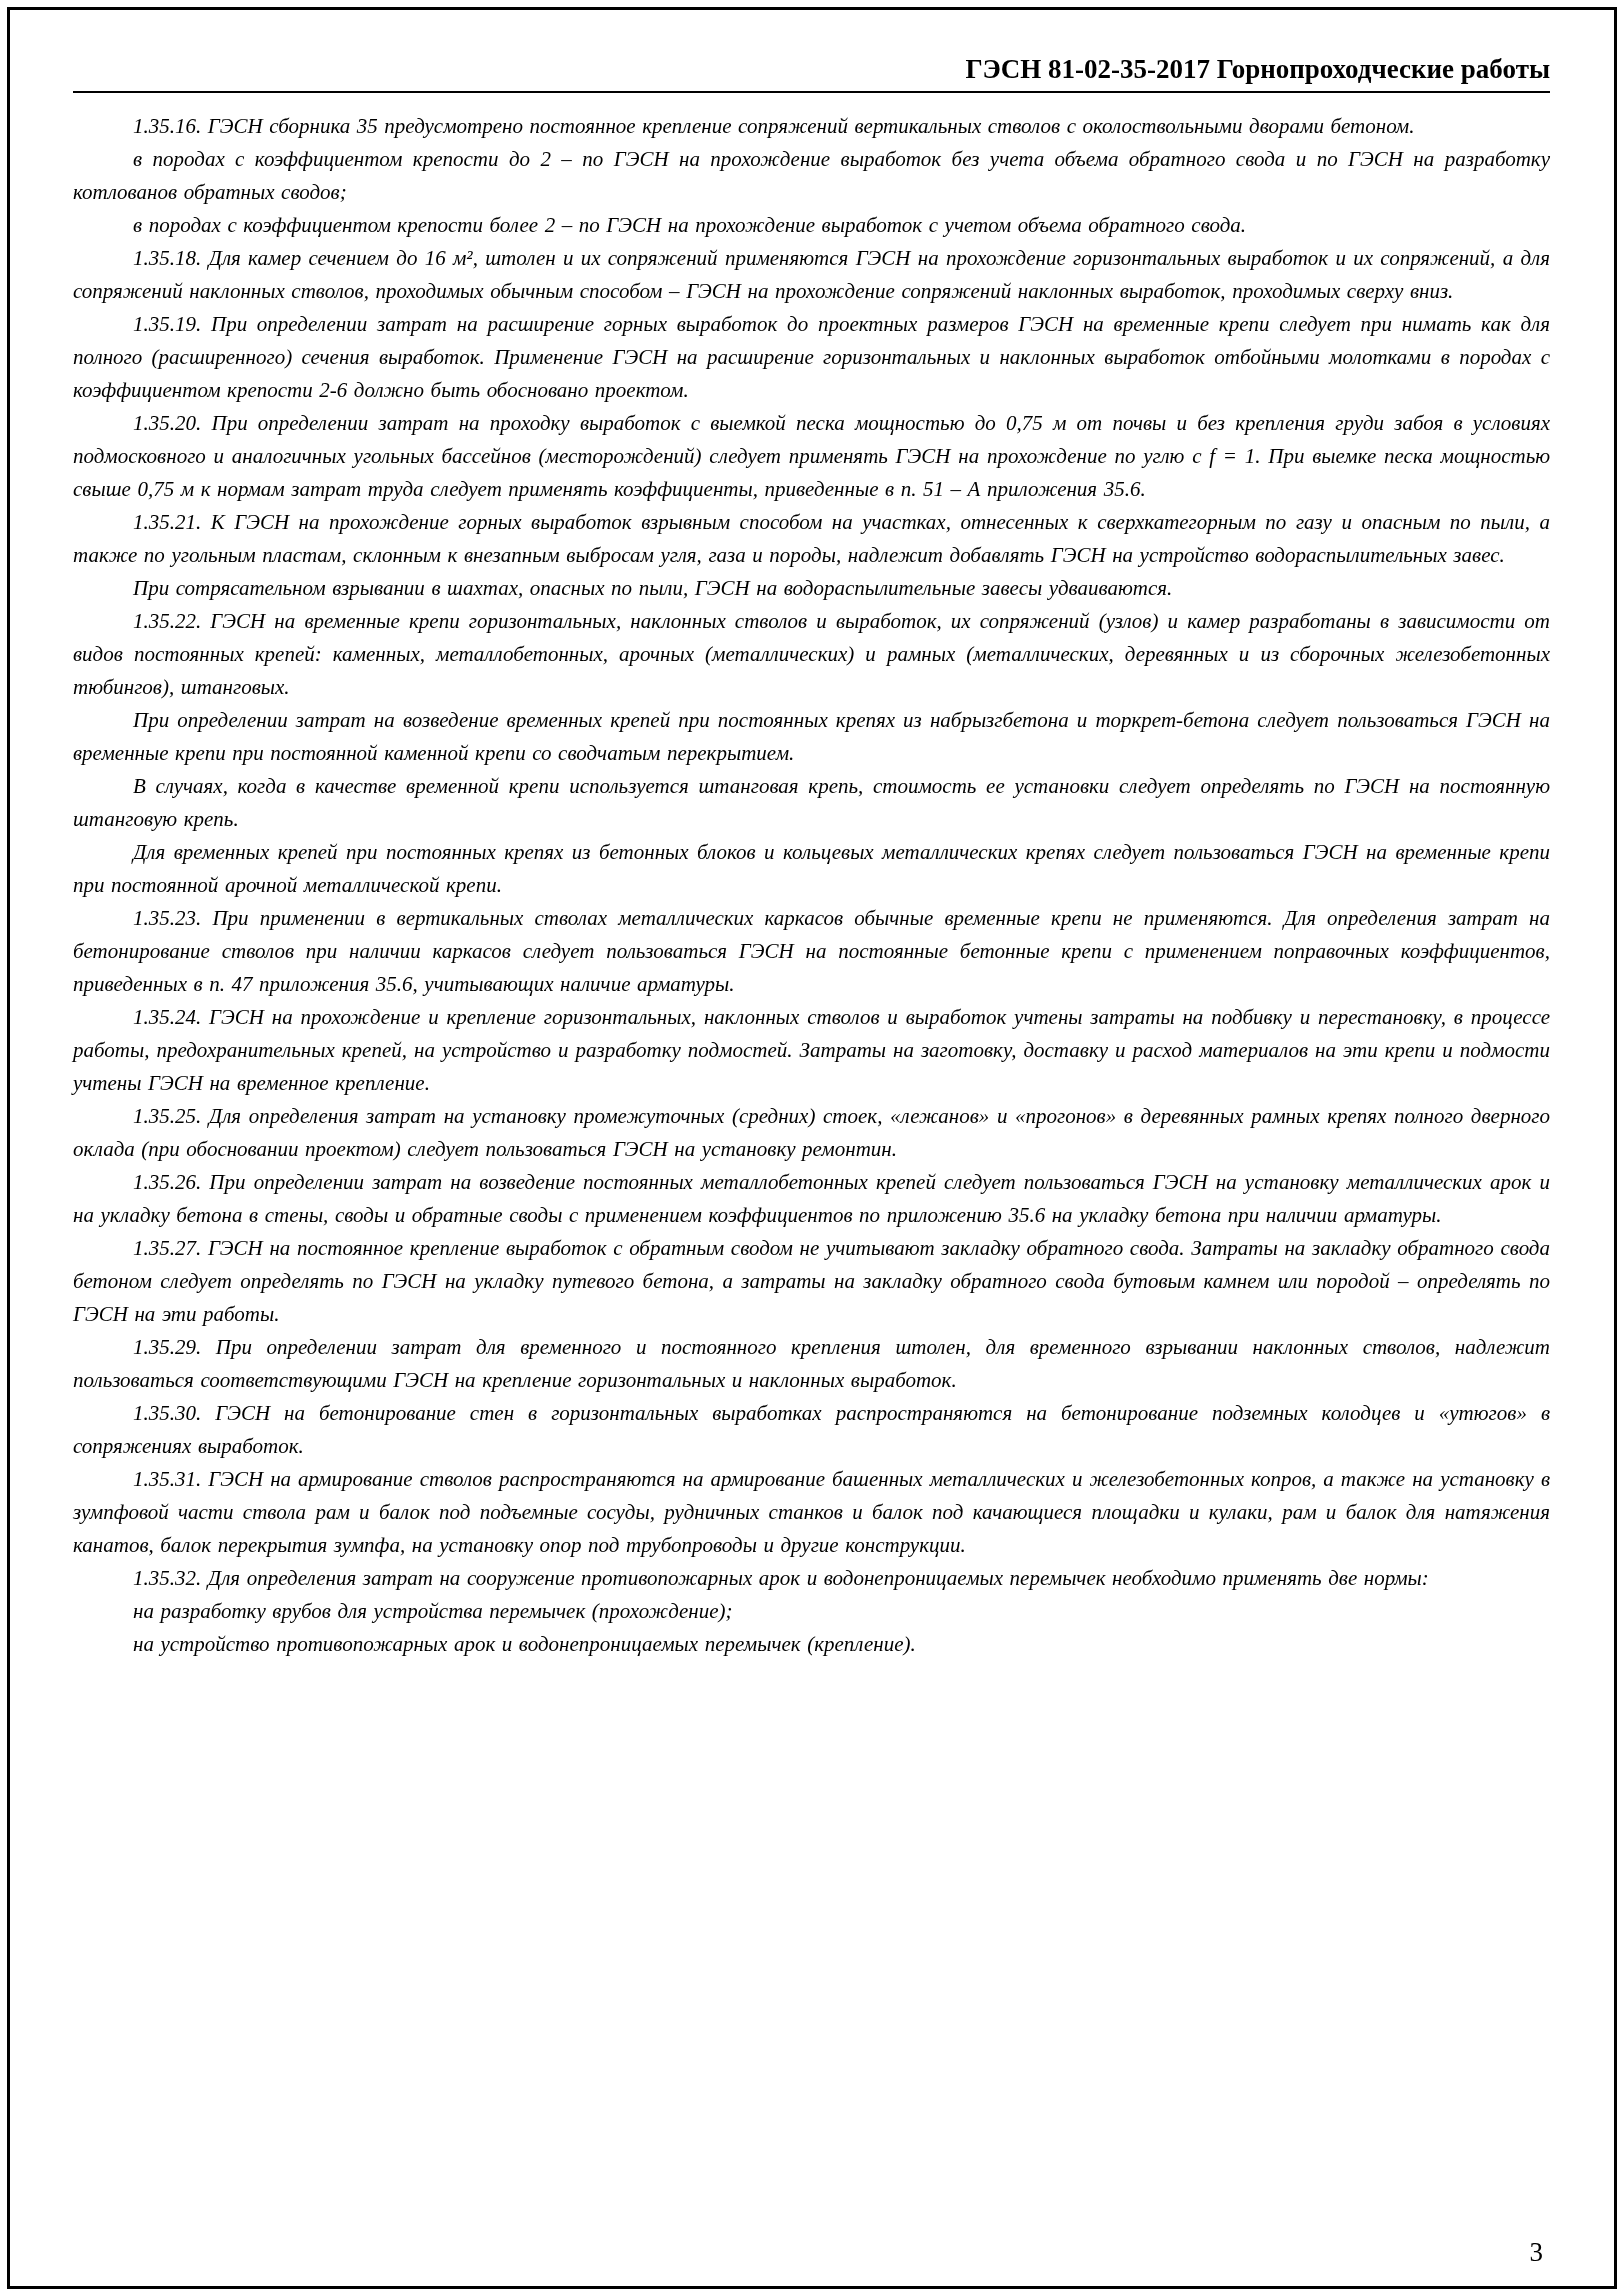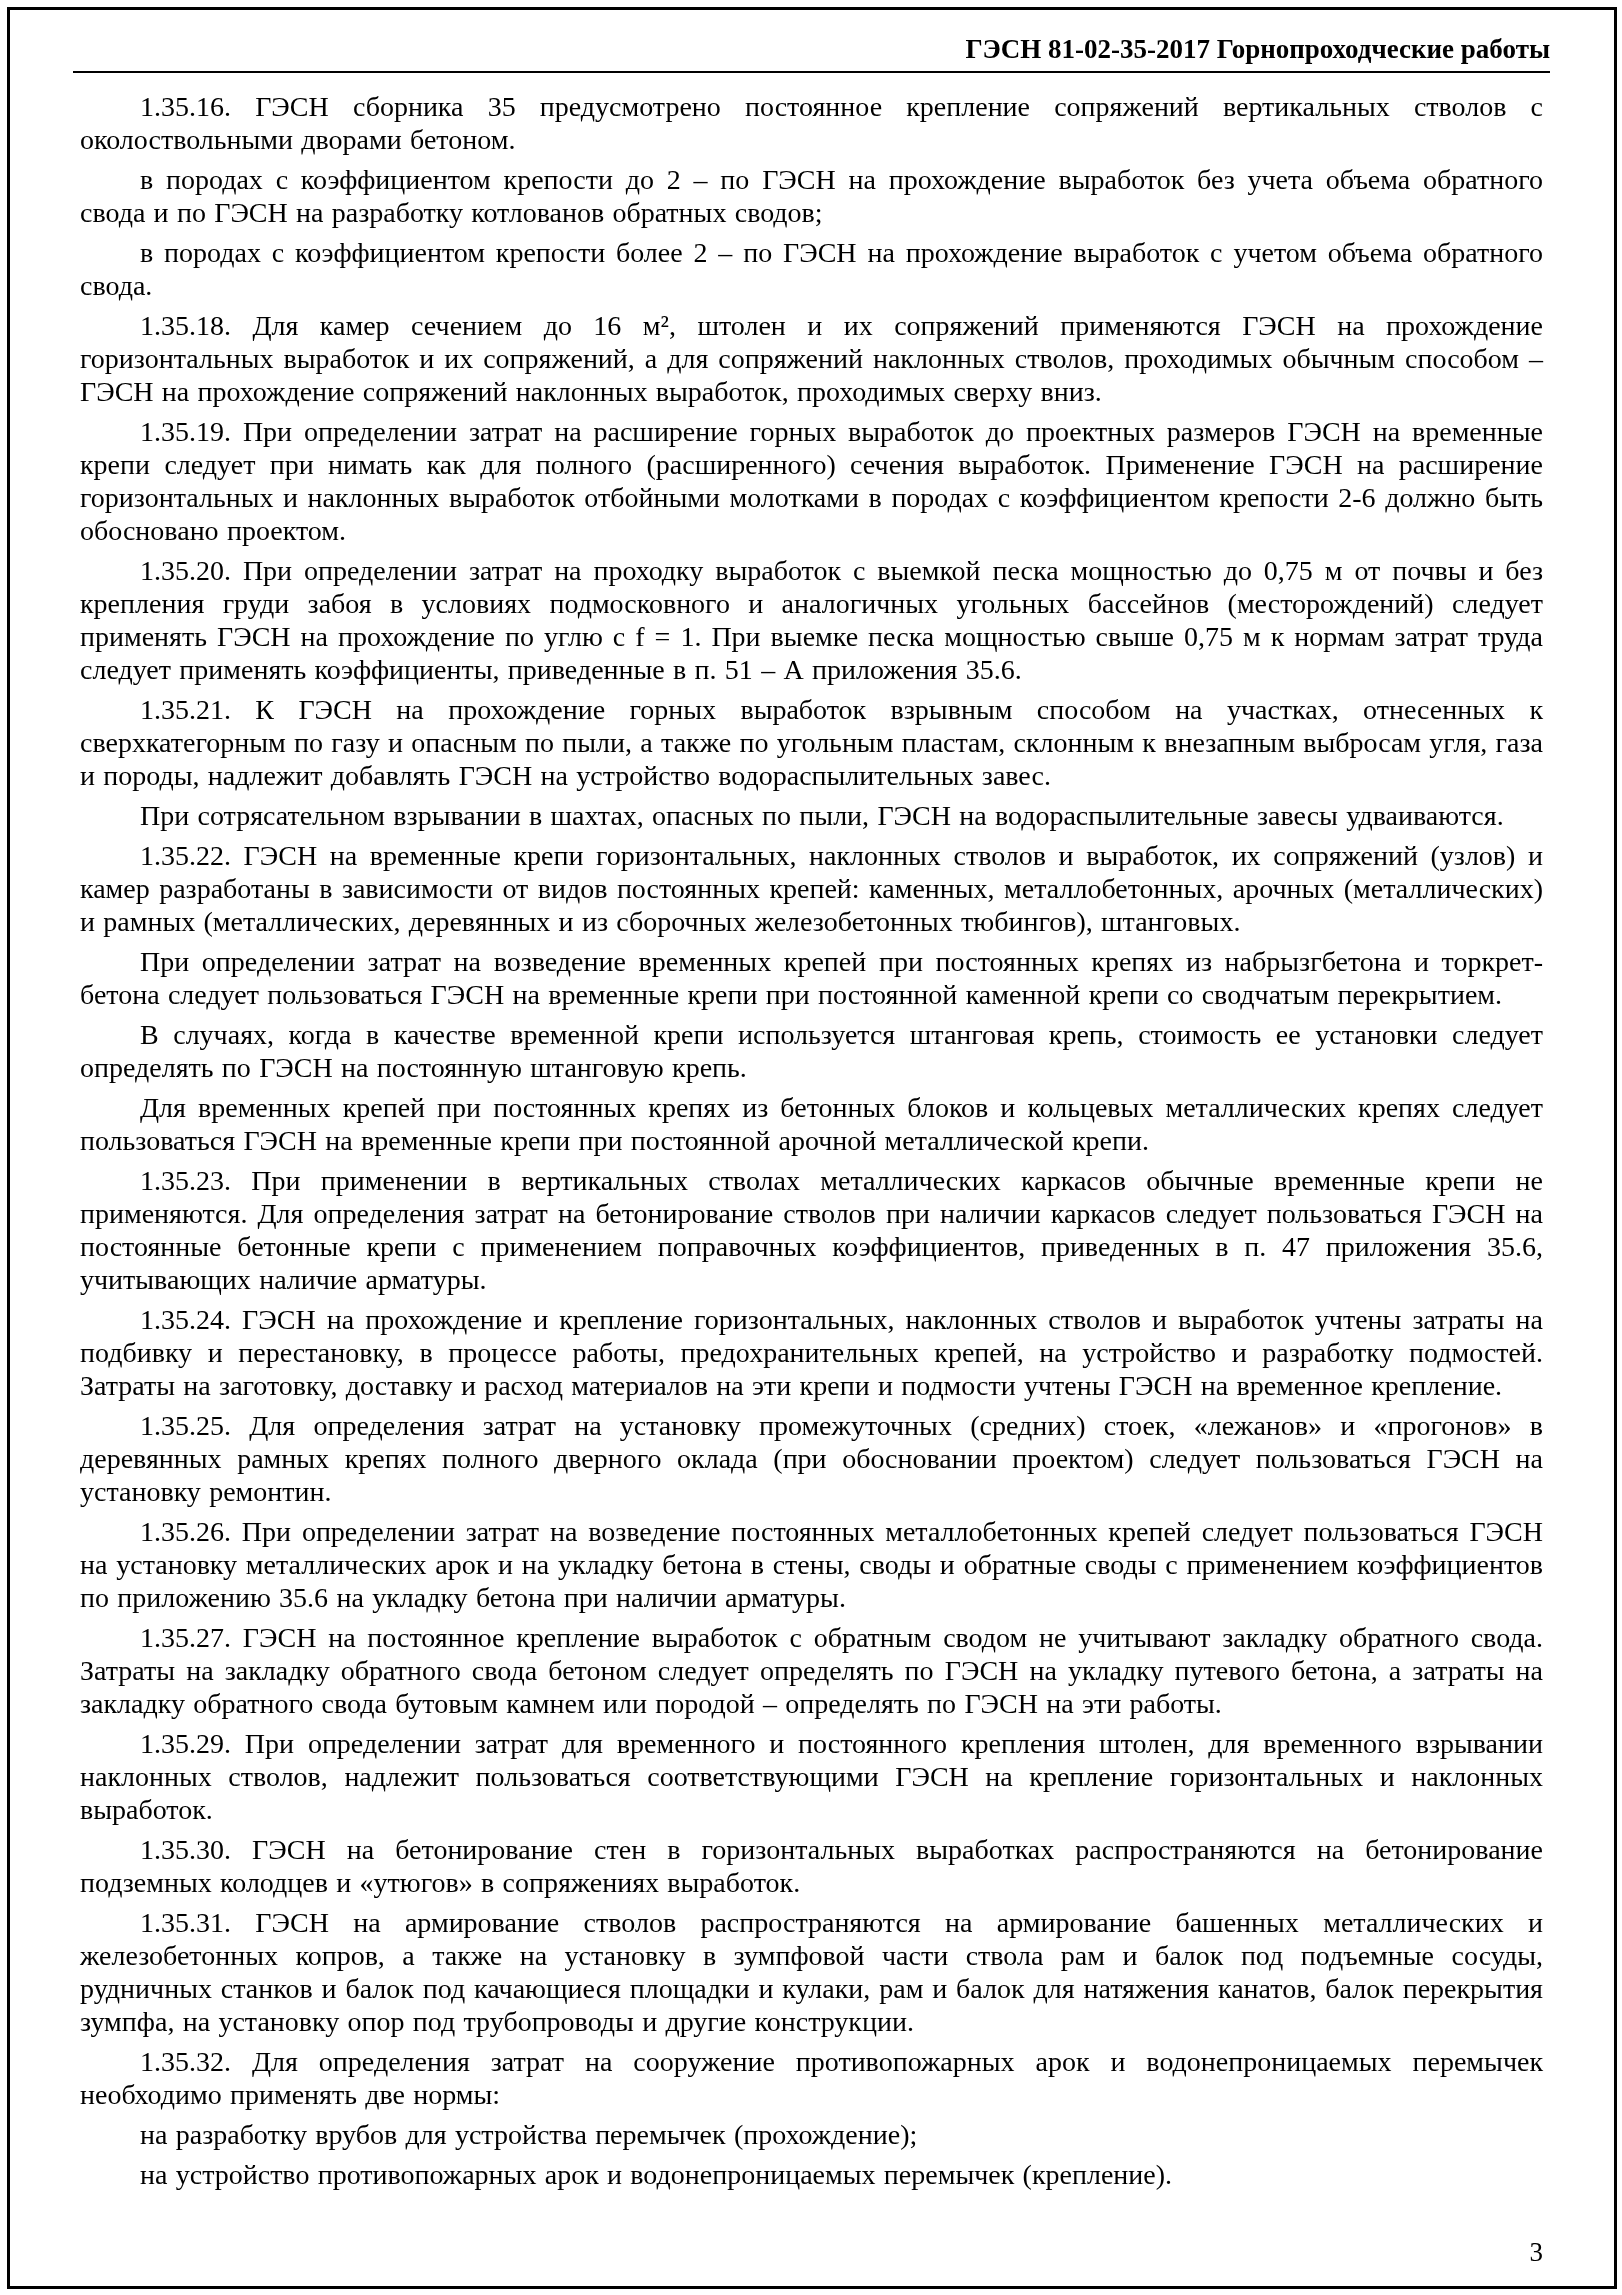--- a/index.html
+++ b/index.html
@@ -24,31 +24,33 @@
     left: 73px;
     right: 73px;
   }
   .doc-header {
     text-align: right;
     font-weight: 700;
     font-size: 27px;
     line-height: 33px;
     padding-bottom: 5.2px;
     border-bottom: 2.6px solid #000000;
+    margin-top: 20px;
   }
   .doc-body {
     margin-top: 17px;
   }
   p.para {
-    margin: 7px;
-    font-size: 28px;
+    margin: 0;
+    font-size: 21px;
     line-height: 33px;
     text-align: justify;
     text-indent: 60px;
     word-spacing: 1.3px;
+    font-style: italic;
   }
   .page-number {
     position: absolute;
     right: 80px;
     bottom: 27.5px;
     font-size: 27px;
   }
 </style>
 </head>
 <body>

